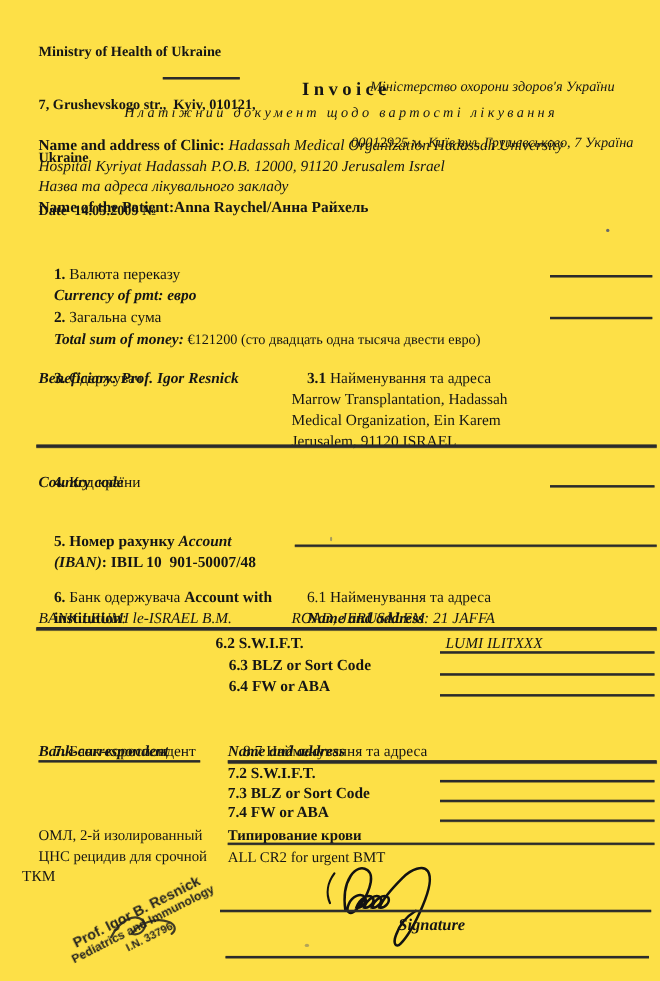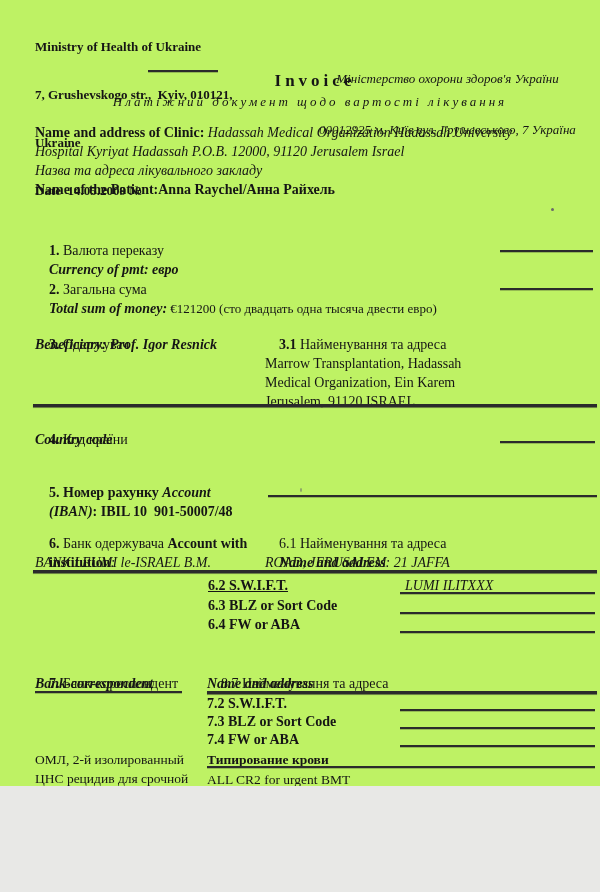--- a/index.html
+++ b/index.html
@@ -1,18 +1,18 @@
 <!DOCTYPE html>
 <html><head>
 <meta charset="utf-8">
 <style>
   html,body{margin:0;padding:0;background:#e8e8e6;}
   .doc{
-    position:relative;width:600px;height:786px;margin:0 auto;
-    background:#bef264;color:#151515;overflow:hidden;
+    position:relative;width:600px;height:892px;margin:0 auto;
+    background:#fde047;color:#151515;overflow:hidden;
     font-family:"Liberation Serif","DejaVu Serif",serif;
     font-size:14px;line-height:19px;
   }
   .abs{position:absolute;white-space:pre;}
   .b{font-weight:bold;}
   .i{font-style:italic;}
   .bi{font-weight:bold;font-style:italic;}
   .sm{font-size:13px;}
   .hline{position:absolute;height:2px;background:#2b2b2b;box-shadow:0 0.5px 0.6px rgba(40,40,40,.55);}
   .thick{height:3px;}
@@ -117,21 +117,21 @@
 
   <div class="abs" style="left:265px;top:515px;font-family:Liberation Serif, serif;">
     <span>6.1</span><span> Найменування та адреса</span>
   </div>
   <div class="abs" style="left:265px;top:534px;">
     <span class="bi">Name and address</span><span class="i">: 21 JAFFA</span>
   </div>
   <div class="abs i" style="left:265px;top:553px;">ROAD, JERUSALEM</div>
   <div class="hline thick" style="left:33px;top:570px;width:564px;"></div>
 
-  <div class="abs b" style="left:208px;top:576px;text-decoration:underline;">6.2 S.W.I.F.T.</div>
+  <div class="abs b" style="left:196px;top:576px;">6.2 S.W.I.F.T.</div>
   <div class="abs i" style="left:405px;top:576px;">LUMI ILITXXX</div>
   <div class="hline" style="left:400px;top:592px;width:195px;"></div>
 
   <div class="abs b" style="left:208px;top:596px;">6.3 BLZ or Sort Code</div>
   <div class="hline" style="left:400px;top:612px;width:195px;"></div>
 
   <div class="abs b" style="left:208px;top:615px;">6.4 FW or ABA</div>
   <div class="hline" style="left:400px;top:631px;width:195px;"></div>
 
   <div class="abs" style="left:35px;top:655px;">

